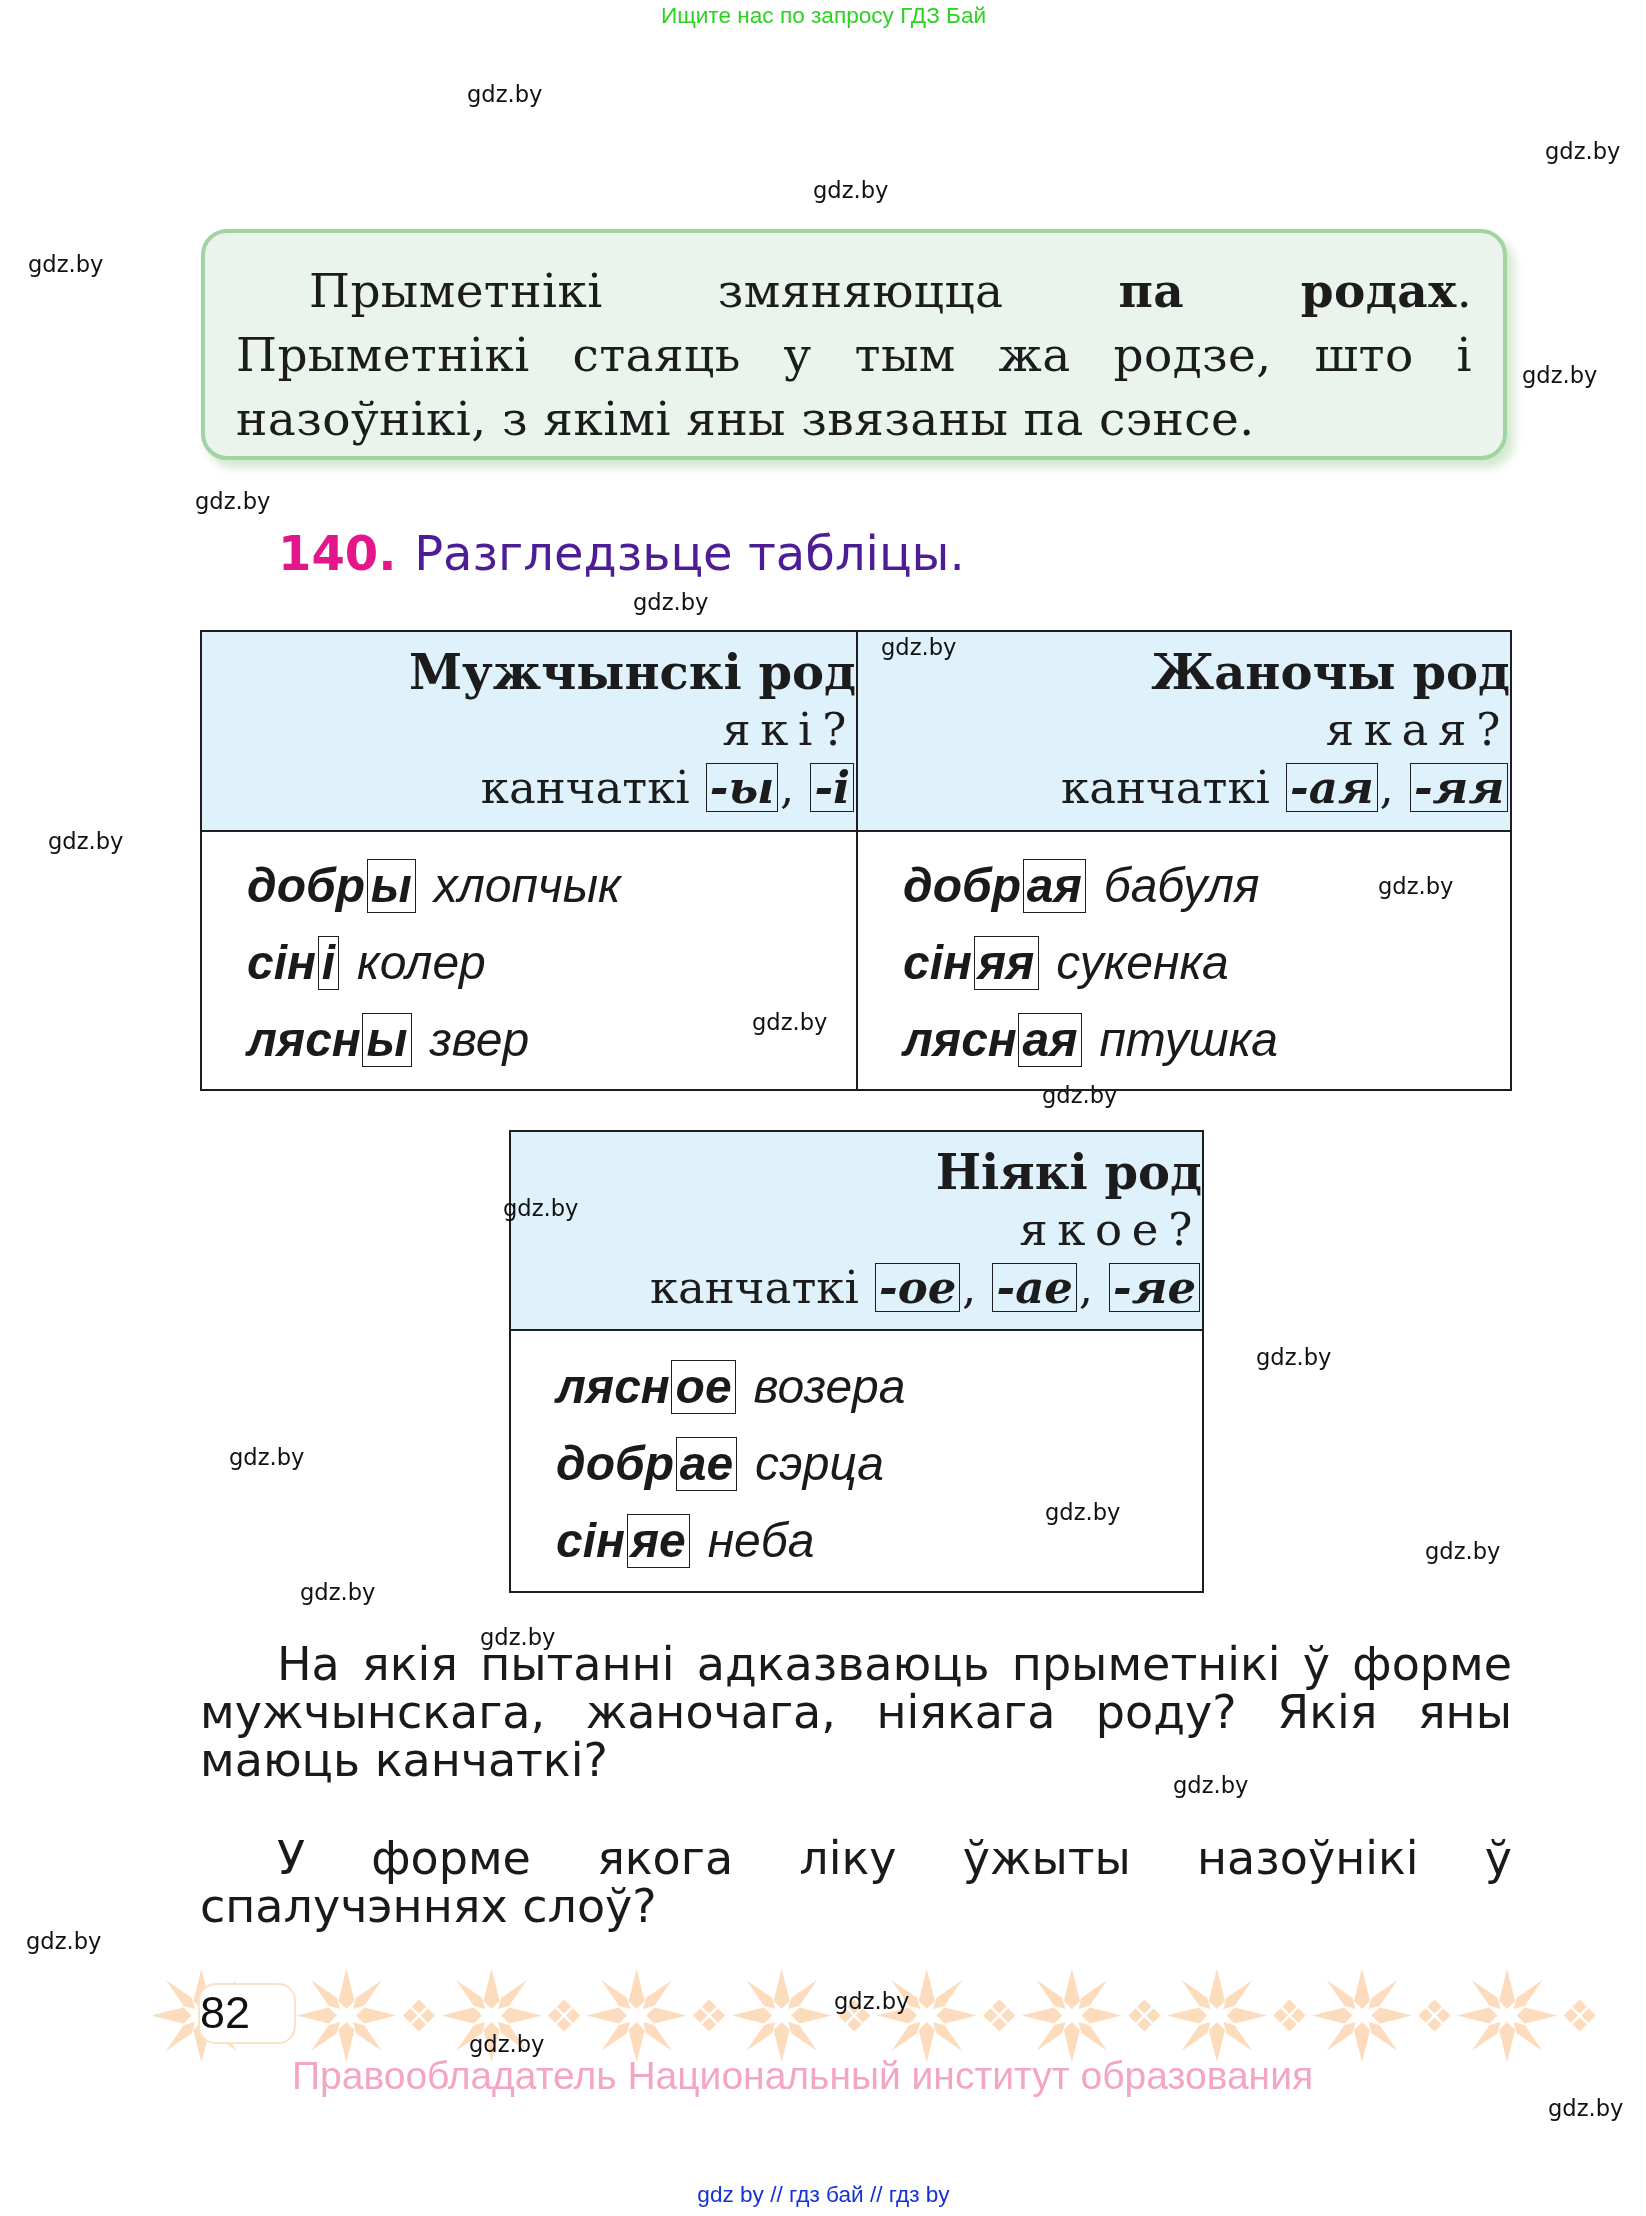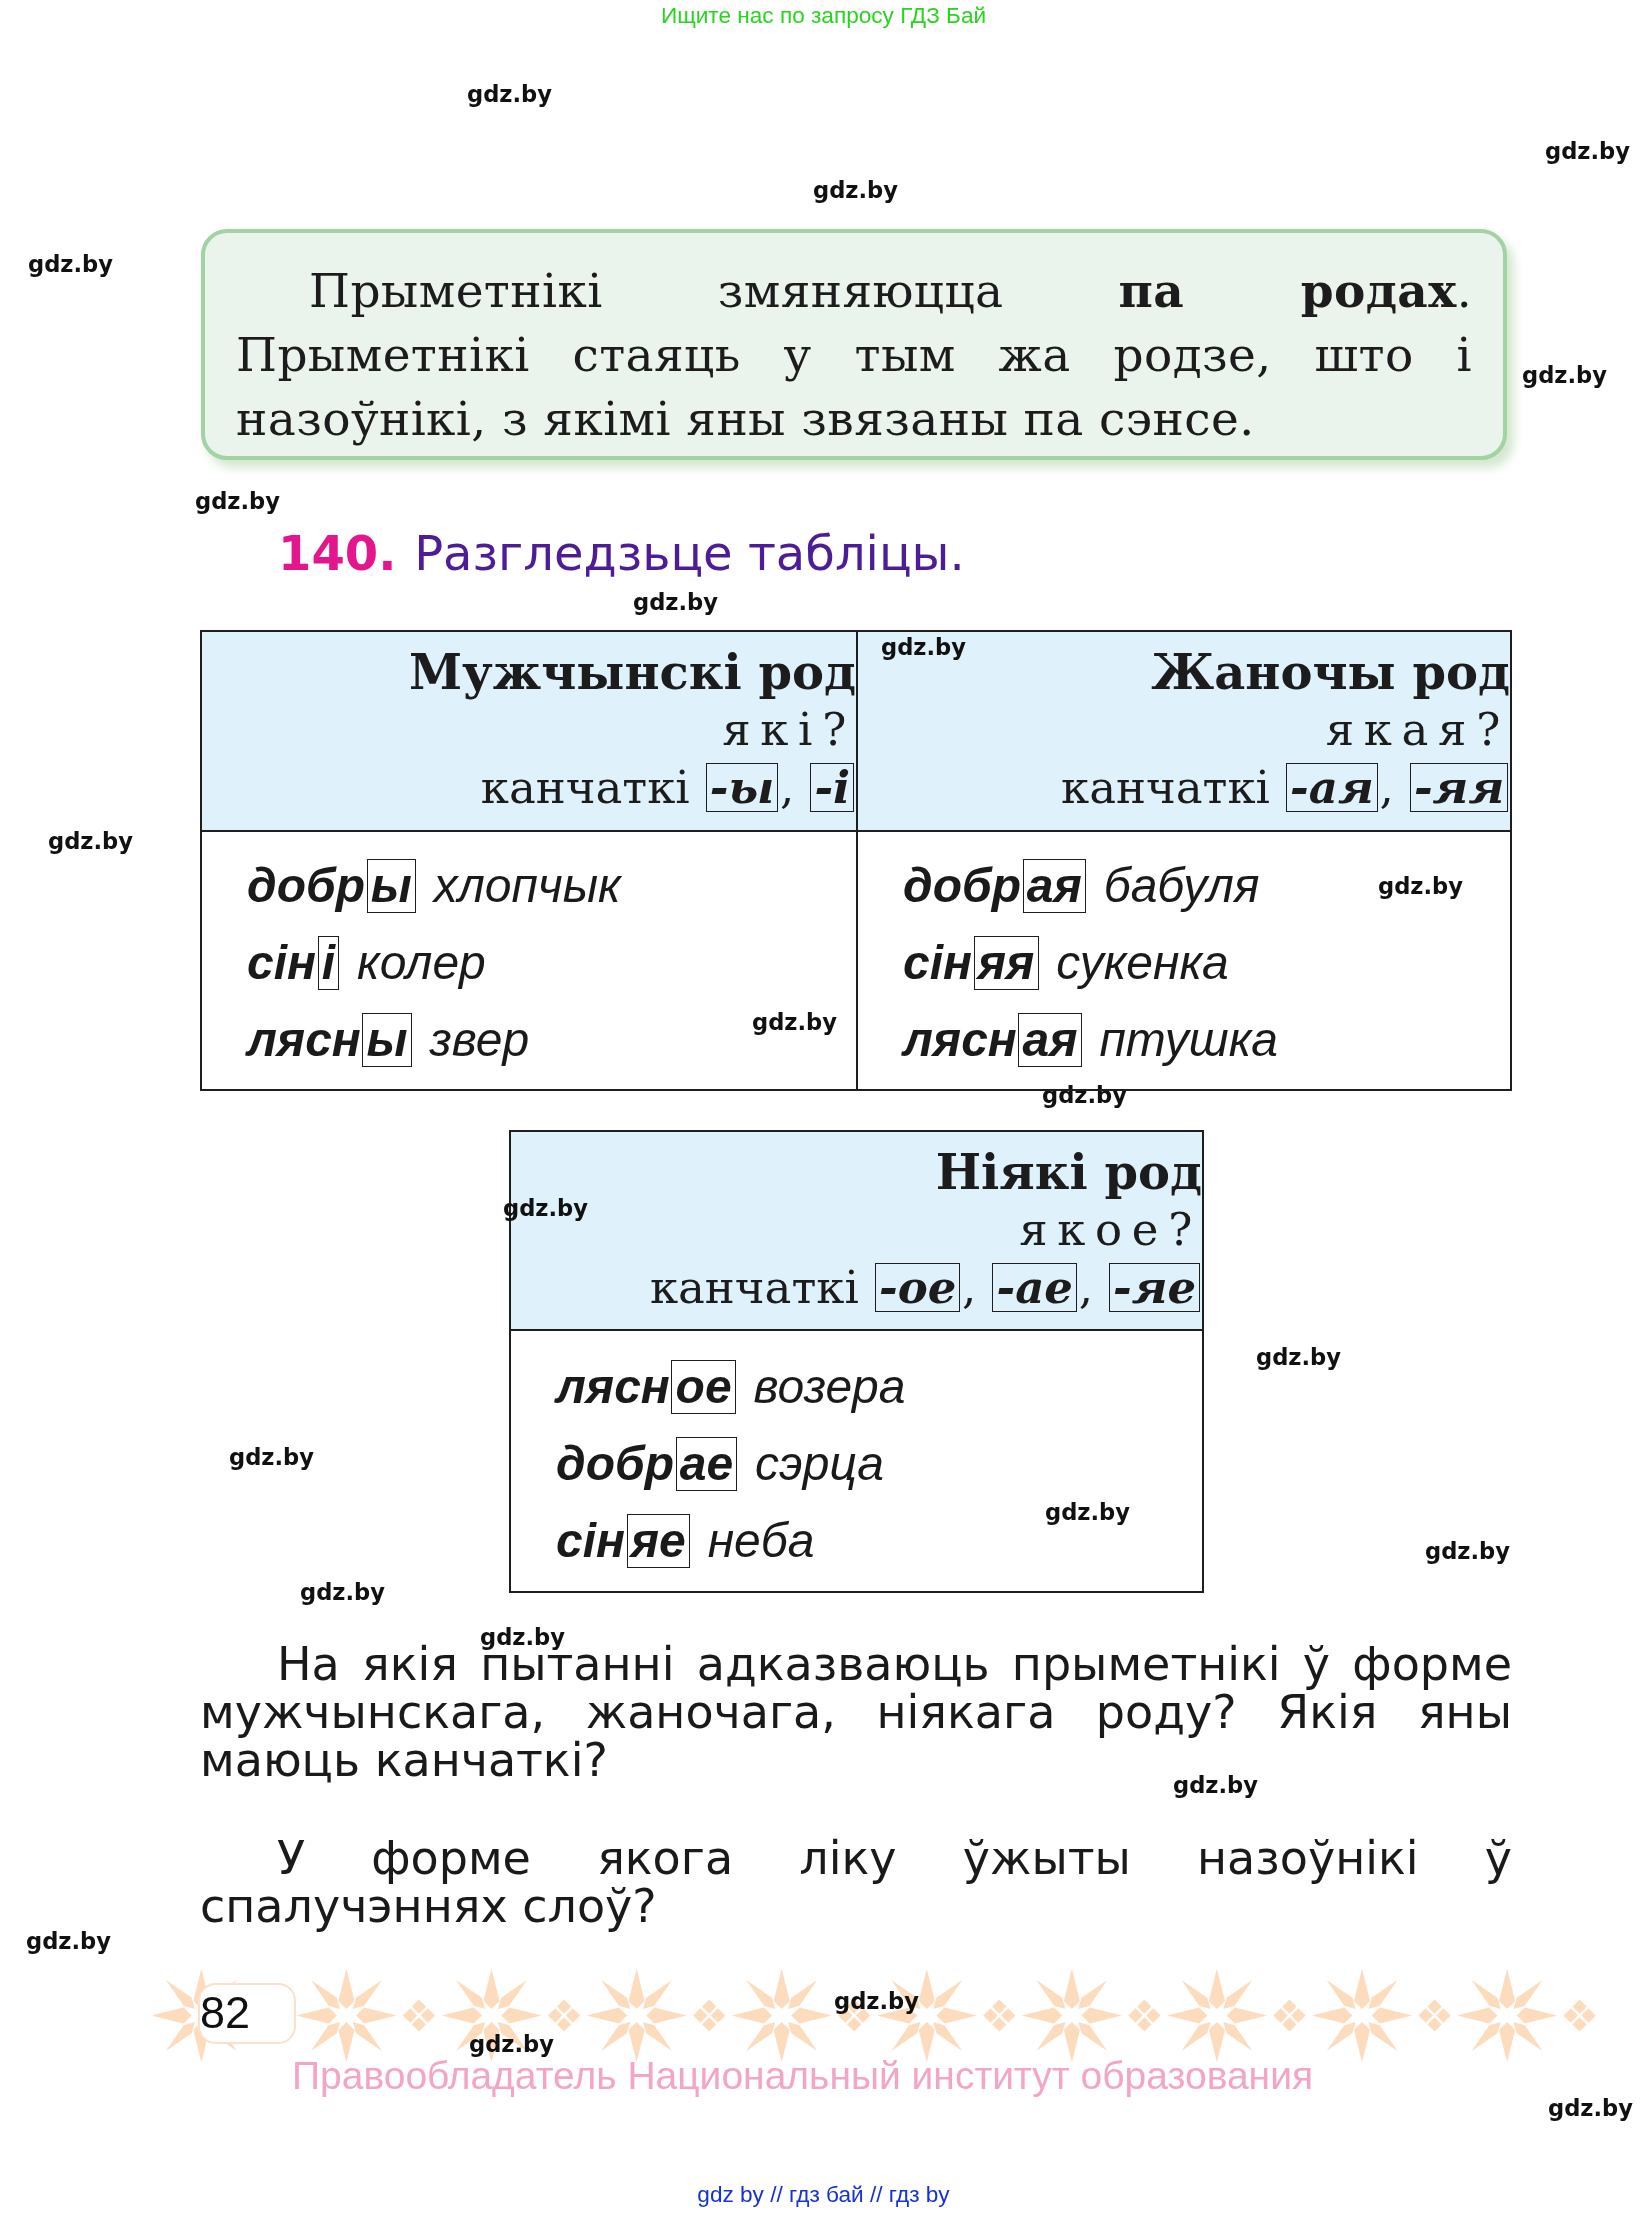--- a/index.html
+++ b/index.html
@@ -5,21 +5,21 @@
   html, body { margin: 0; padding: 0; }
   body {
     width: 1647px; height: 2216px; position: relative; overflow: hidden;
     background: #ffffff;
     font-family: "DejaVu Sans", sans-serif;
     color: #1a1a1a;
   }
   .wm {
     position: absolute;
     font-family: "DejaVu Sans", sans-serif;
-    font-size: 22.6px; color: #111; white-space: nowrap; font-weight: bold;
+    font-size: 22.6px; color: #111; white-space: nowrap;
   }
   .top-banner {
     position: absolute; left: 0; width: 1647px; top: 3.2px; text-align: center;
     font-family: "Liberation Sans", sans-serif; font-size: 22.6px; color: #29d41f;
   }
   
   .rule {
     position: absolute; left: 201px; top: 229px; width: 1306px; height: 231px;
     box-sizing: border-box;
     border: 4px solid #a2d3a2; border-radius: 26px;

